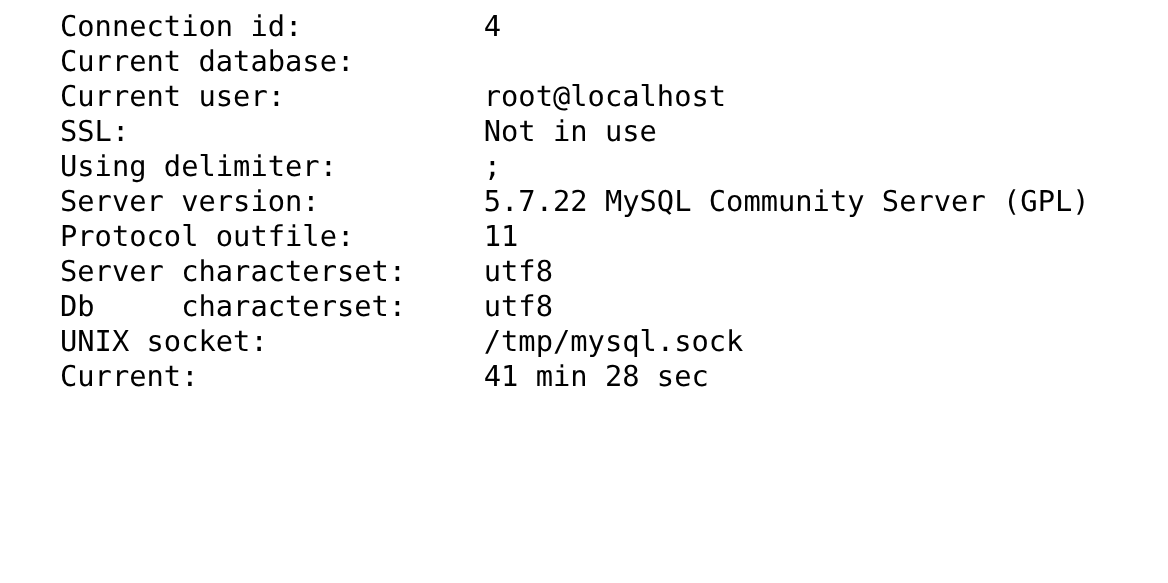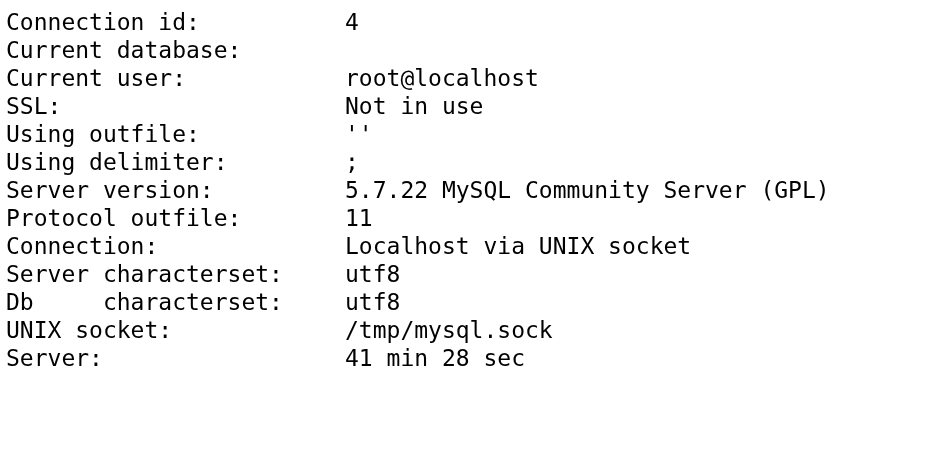--- a/index.html
+++ b/index.html
@@ -18,41 +18,40 @@
     height: 466px;
     padding: 8px 0 0 6px;
     font-family: "DejaVu Sans Mono", "Liberation Mono", monospace;
     font-size: 23px;
     line-height: 28px;
     color: #000000;
   }
   .row {
     white-space: pre;
     height: 28px;
+    margin-left: 42px;
   }
   .label {
     display: inline-block;
     width: 339px;
     white-space: pre;
     vertical-align: top;
   }
   .value {
     white-space: pre;
   }
 </style>
 </head>
 <body>
 
 <div class="terminal">
   <div class="row"><span class="label">Connection id:</span><span class="value">4</span></div>
   <div class="row"><span class="label">Current database:</span><span class="value"></span></div>
   <div class="row"><span class="label">Current user:</span><span class="value">root@localhost</span></div>
   <div class="row"><span class="label">SSL:</span><span class="value">Not in use</span></div>
-  <div class="row"><span class="label">Using outfile:</span><span class="value">''</span></div>
   <div class="row"><span class="label">Using delimiter:</span><span class="value">;</span></div>
   <div class="row"><span class="label">Server version:</span><span class="value">5.7.22 MySQL Community Server (GPL)</span></div>
   <div class="row"><span class="label">Protocol outfile:</span><span class="value">11</span></div>
-  <div class="row"><span class="label">Connection:</span><span class="value">Localhost via UNIX socket</span></div>
   <div class="row"><span class="label">Server characterset:</span><span class="value">utf8</span></div>
   <div class="row"><span class="label">Db     characterset:</span><span class="value">utf8</span></div>
   <div class="row"><span class="label">UNIX socket:</span><span class="value">/tmp/mysql.sock</span></div>
-  <div class="row"><span class="label">Server:</span><span class="value">41 min 28 sec</span></div>
+  <div class="row"><span class="label">Current:</span><span class="value">41 min 28 sec</span></div>
 </div>
 
 </body></html>

